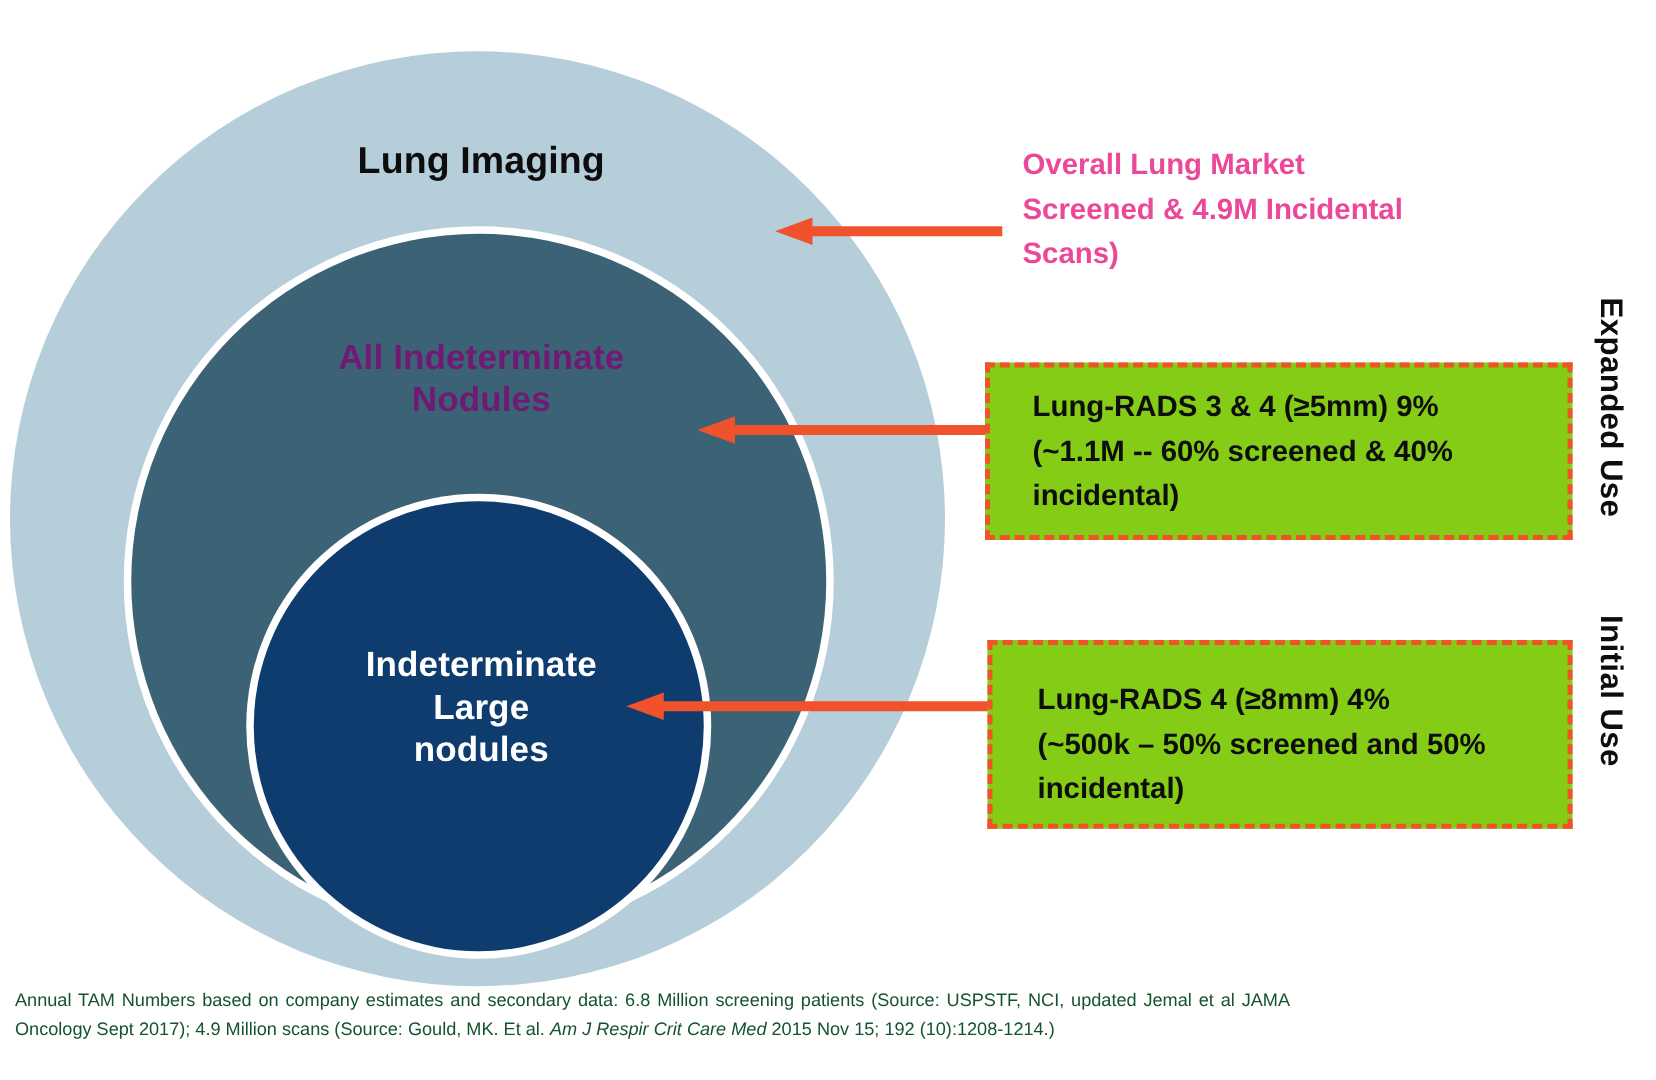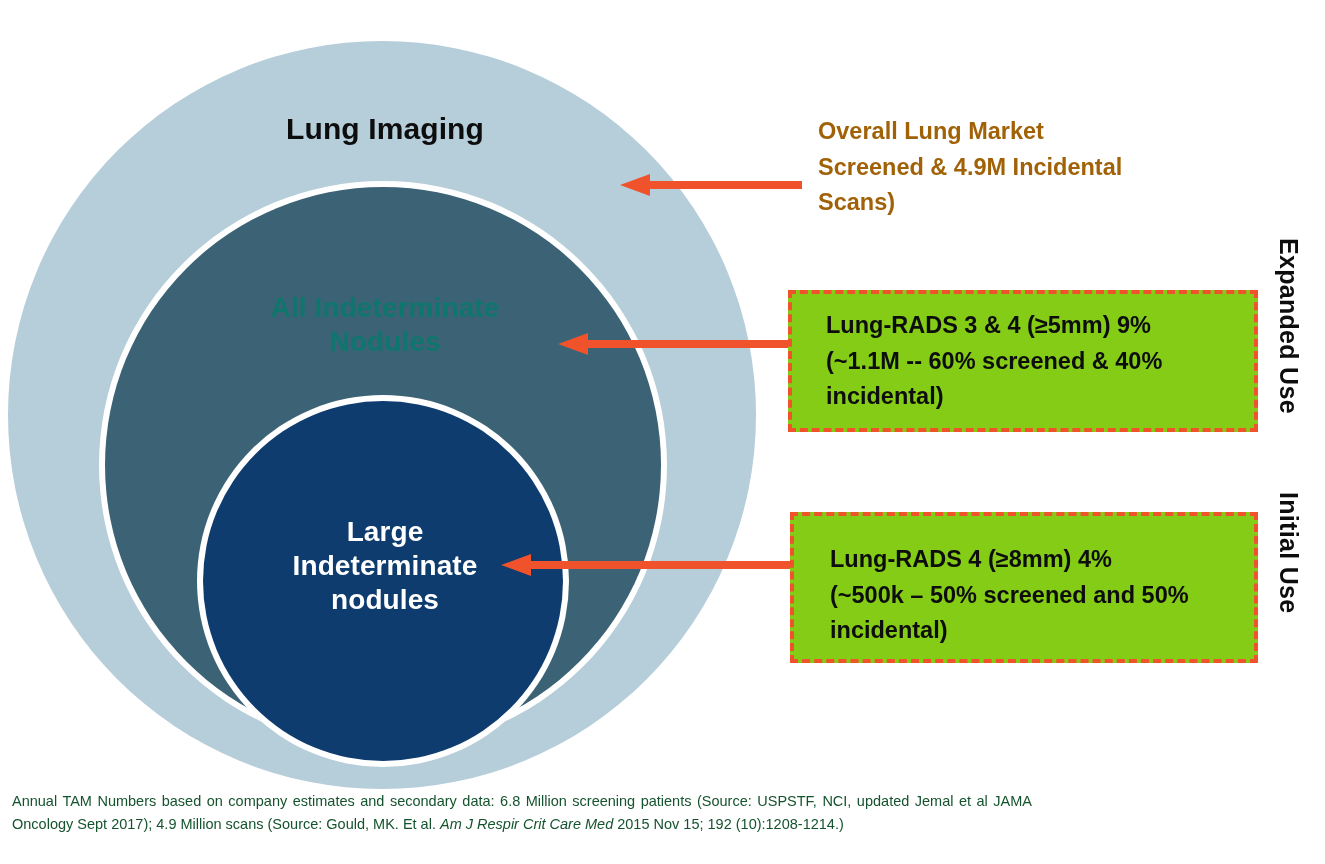--- a/index.html
+++ b/index.html
@@ -31,31 +31,31 @@
 
   .circle-label{
     position:absolute;text-align:center;font-weight:bold;
     line-height:1.22;letter-spacing:.1px;
   }
   #label-lung-imaging{
     left:150px;top:76px;width:470px;
     font-size:30px;color:#0d0d0d;
   }
   #label-all-indeterminate{
-    left:175px;top:256px;width:420px;
-    font-size:28px;color:#0f766e;
+    left:175px;top:234px;width:420px;
+    font-size:28px;color:#701a75;
   }
   #label-large-indeterminate{
     left:240px;top:480px;width:290px;
     font-size:28px;color:#ffffff;
   }
 
   
   .callout-text{
-    position:absolute;font-weight:bold;color:#a16207;
+    position:absolute;font-weight:bold;color:#ec4899;
     font-size:23.5px;line-height:1.52;
   }
   #callout-overall{ left:818px;top:114px;width:455px; }
 
   .dashed-box{
     position:absolute;border:4px dashed #f0532b;background:#84cc16;
     box-sizing:border-box;
   }
   #box-expanded{ left:788px;top:290px;width:470px;height:142px; }
   #box-initial{  left:790px;top:512px;width:468px;height:151px; }
@@ -103,22 +103,22 @@
   <div class="circle-label" id="label-lung-imaging">
     <span>Lung Imaging</span>
   </div>
 
   <div class="circle-label" id="label-all-indeterminate">
     <div>All Indeterminate</div>
     <div>Nodules</div>
   </div>
 
   <div class="circle-label" id="label-large-indeterminate">
+    <div>Indeterminate</div>
     <div>Large</div>
-    <div>Indeterminate</div>
     <div>nodules</div>
   </div>
 </div>
 
 <div class="arrow" id="arrow-overall">
   <svg width="182" height="26" viewBox="0 0 182 26">
     <path d="M0 13 L30 2 L30 9 L182 9 L182 17 L30 17 L30 24 Z" fill="#f0532b"></path>
   </svg>
 </div>
 <div class="arrow" id="arrow-expanded">

